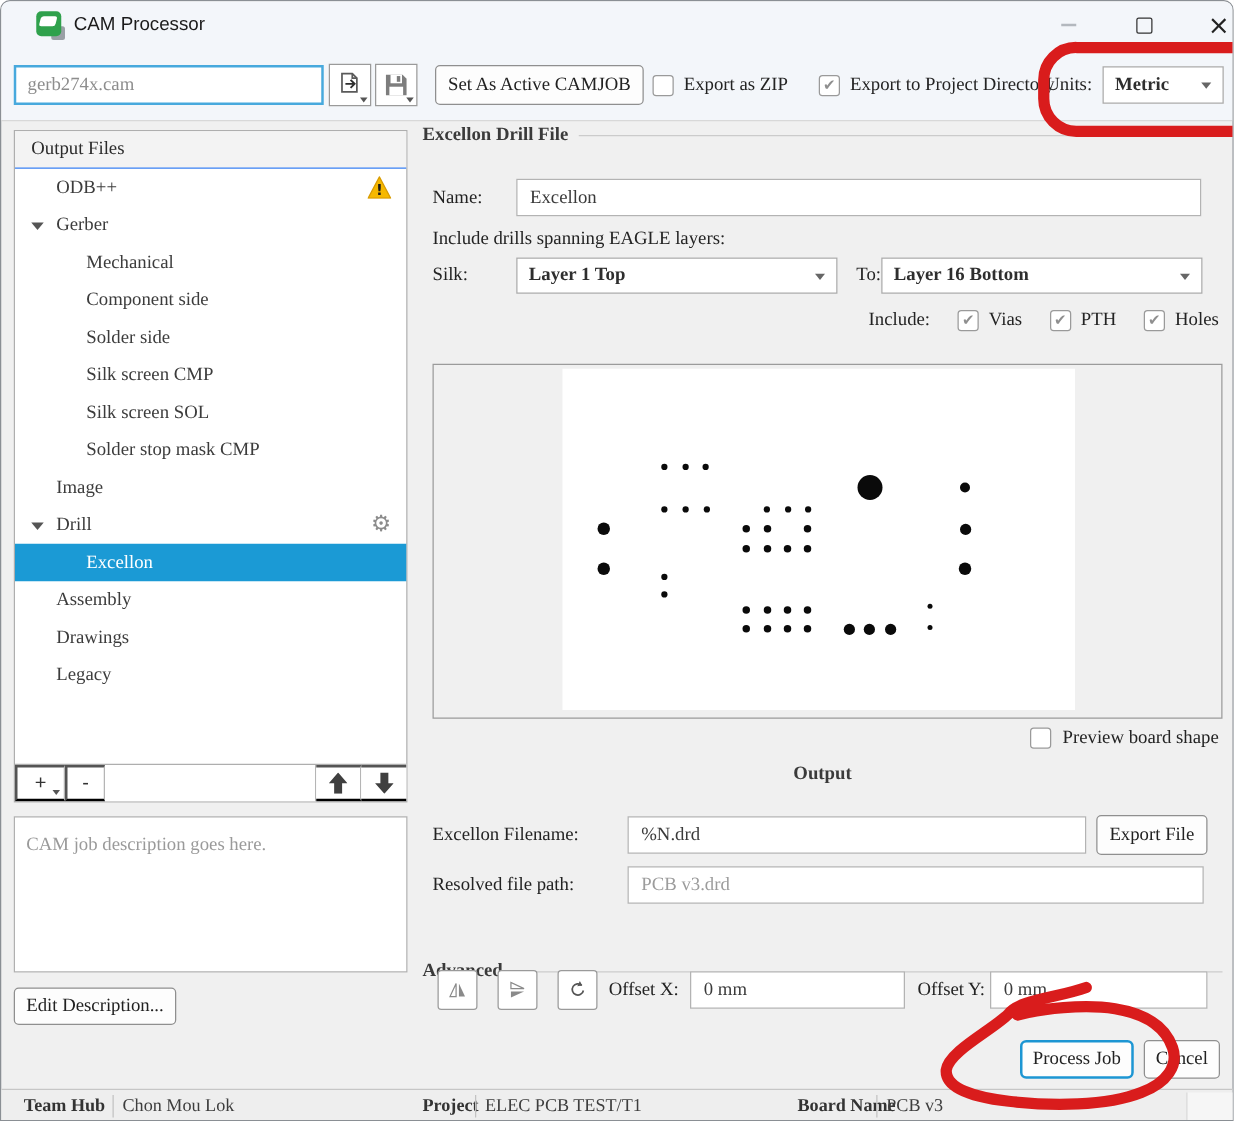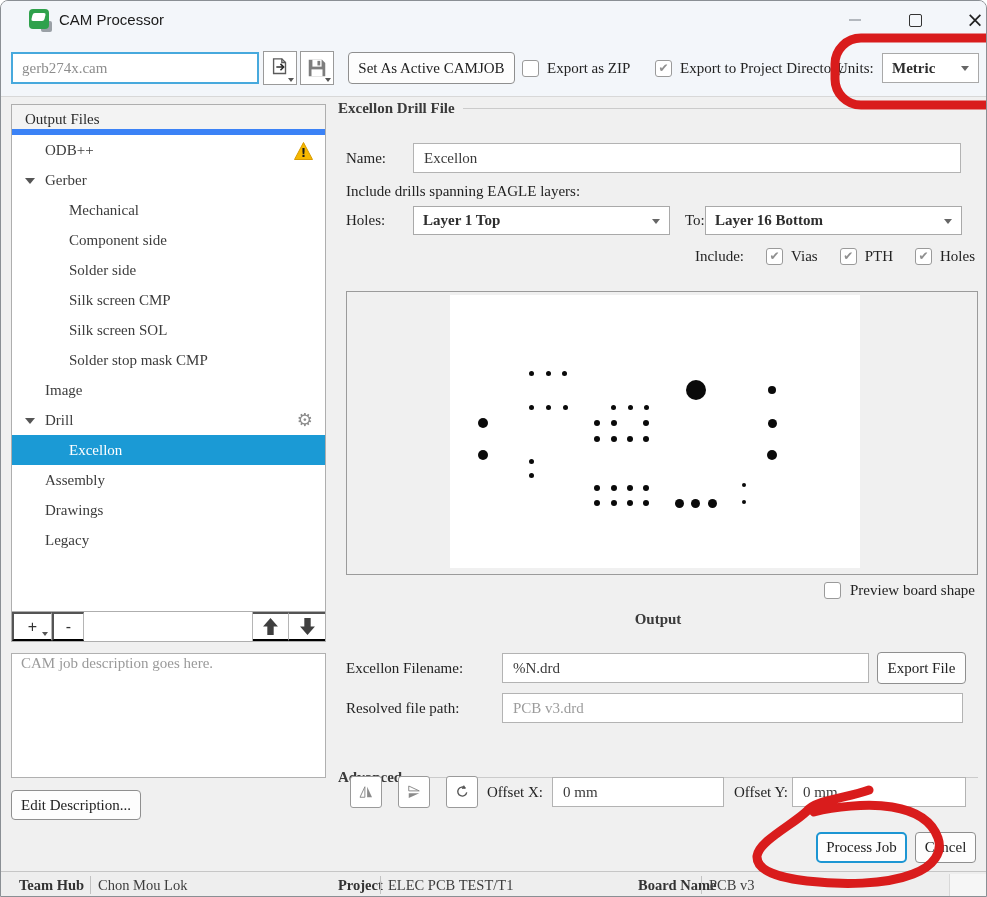--- a/index.html
+++ b/index.html
@@ -25,35 +25,35 @@
   .icon-btn{position:absolute;top:50px;width:34px;height:34px;box-sizing:border-box;background:#fff;border:1px solid #9a9a9a;display:flex;align-items:center;justify-content:center;}
   .mini-drop{position:absolute;right:2px;bottom:2px;width:0;height:0;border-left:3.5px solid transparent;border-right:3.5px solid transparent;border-top:4.5px solid #555;}
   .btn{box-sizing:border-box;background:#fdfdfd;border:1px solid #8f8f8f;border-radius:4px;font-family:inherit;font-size:15px;color:#222;display:flex;align-items:center;justify-content:center;}
   .checkbox{box-sizing:border-box;width:17px;height:17px;background:#fff;border:1px solid #9a9a9a;border-radius:3px;font-family:"DejaVu Sans",sans-serif;font-size:12px;line-height:15px;text-align:center;color:#8f8f8f;}
   .tb-label{position:absolute;top:51px;line-height:32px;font-size:15px;color:#232323;}
   .select{box-sizing:border-box;background:#fff;border:1px solid #a9a9a9;font-size:15px;color:#2e2e2e;display:flex;align-items:center;padding-left:9px;position:absolute;font-weight:bold;}
   .select .caret{position:absolute;right:9px;top:50%;margin-top:-2px;width:0;height:0;border-left:4px solid transparent;border-right:4px solid transparent;border-top:5px solid #666;}
 
   
   .tree-panel{position:absolute;left:10px;top:103px;width:315px;height:538px;box-sizing:border-box;background:#fff;border:1px solid #aeaeae;}
-  .tree-header{position:absolute;left:0;top:0;width:100%;height:30px;box-sizing:border-box;background:#f3f3f3;border-bottom:6px solid #3b82f6;line-height:29px;padding-left:13px;font-size:15px;color:#2b2b2b;}
+  .tree-header{position:absolute;left:0;top:0;width:100%;height:30px;box-sizing:border-box;background:#f3f3f3;border-bottom:1px solid #3b82f6;line-height:29px;padding-left:13px;font-size:15px;color:#2b2b2b;}
   .tree-rows{position:absolute;left:0;top:30px;width:100%;}
   .tree-row{position:relative;height:30px;line-height:30px;font-size:15px;color:#3c3c3c;}
   .tree-row.lvl1 .tree-label{padding-left:33px;}
   .tree-row.lvl2 .tree-label{padding-left:57px;}
   .tree-row.selected{background:#1b9ad5;color:#fff;}
   .expander{position:absolute;left:13px;top:13px;width:0;height:0;border-left:5px solid transparent;border-right:5px solid transparent;border-top:6px solid #555;}
   .row-icon{position:absolute;right:12px;top:5px;}
   .gear-glyph{font-family:"DejaVu Sans",sans-serif;font-size:18px;color:#8c8c8c;line-height:20px;}
   .tree-toolbar{position:absolute;left:0;bottom:0;width:100%;height:30px;box-sizing:border-box;border-top:1px solid #aeaeae;display:flex;background:#fff;}
   .tt-btn{position:relative;box-sizing:border-box;border-right:1px solid #b5b5b5;display:flex;align-items:center;justify-content:center;font-size:16px;color:#333;background:#fff;}
   .tt-spacer{flex:1;border-right:1px solid #b5b5b5;}
   .tt-arrow{width:36px;border-left:0;}
 
-  .desc-box{position:absolute;left:10px;top:652px;width:315px;height:125px;box-sizing:border-box;background:#fff;border:1px solid #b0b0b0;padding:1px 9px;font-size:15px;color:#9a9a9a;}
+  .desc-box{position:absolute;left:10px;top:652px;width:315px;height:125px;box-sizing:border-box;background:#fff;border:1px solid #b0b0b0;padding:14px 9px;font-size:15px;color:#9a9a9a;}
   .edit-desc{position:absolute;left:10px;top:789px;width:130px;height:30px;}
 
   
   .group-hd{position:absolute;display:flex;align-items:center;height:16px;}
   .group-title{font-size:15px;font-weight:bold;color:#3a3a3a;white-space:nowrap;}
   .group-line{flex:1;height:1px;background:#cbcbcb;margin-left:8px;}
   .fld-label{position:absolute;font-size:15px;color:#232323;}
   .text-input{position:absolute;box-sizing:border-box;background:#fff;border:1px solid #b3b3b3;font-size:15px;color:#3a3a3a;line-height:28px;padding-left:10px;white-space:nowrap;}
   .text-input.muted{color:#9c9c9c;}
 
@@ -186,21 +186,21 @@
   <div class="group-hd" style="left:337px;top:99px;width:640px;">
     <span class="group-title">Excellon Drill File</span>
     <span class="group-line"></span>
   </div>
 
   <span class="fld-label" style="left:345px;top:142px;line-height:30px;">Name:</span>
   <div class="text-input" style="left:412px;top:142px;width:548px;height:30px;">Excellon</div>
 
   <span class="fld-label" style="left:345px;top:179px;line-height:22px;">Include drills spanning EAGLE layers:</span>
 
-  <span class="fld-label" style="left:345px;top:205px;line-height:29px;">Holes:</span>
+  <span class="fld-label" style="left:345px;top:205px;line-height:29px;">Silk:</span>
   <div class="select" style="left:412px;top:205px;width:257px;height:29px;">
     <span>Layer 1 Top</span>
     <span class="caret"></span>
   </div>
   <span class="fld-label" style="left:684px;top:205px;line-height:29px;">To:</span>
   <div class="select" style="left:704px;top:205px;width:257px;height:29px;">
     <span>Layer 16 Bottom</span>
     <span class="caret"></span>
   </div>
 

